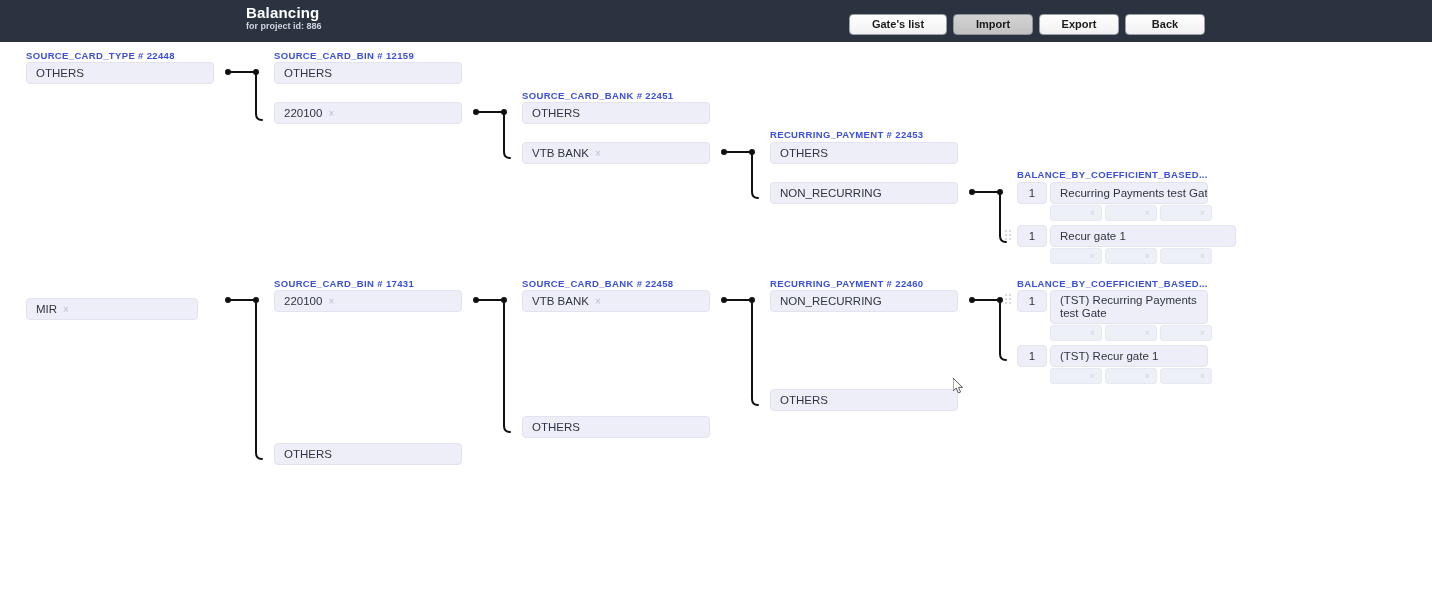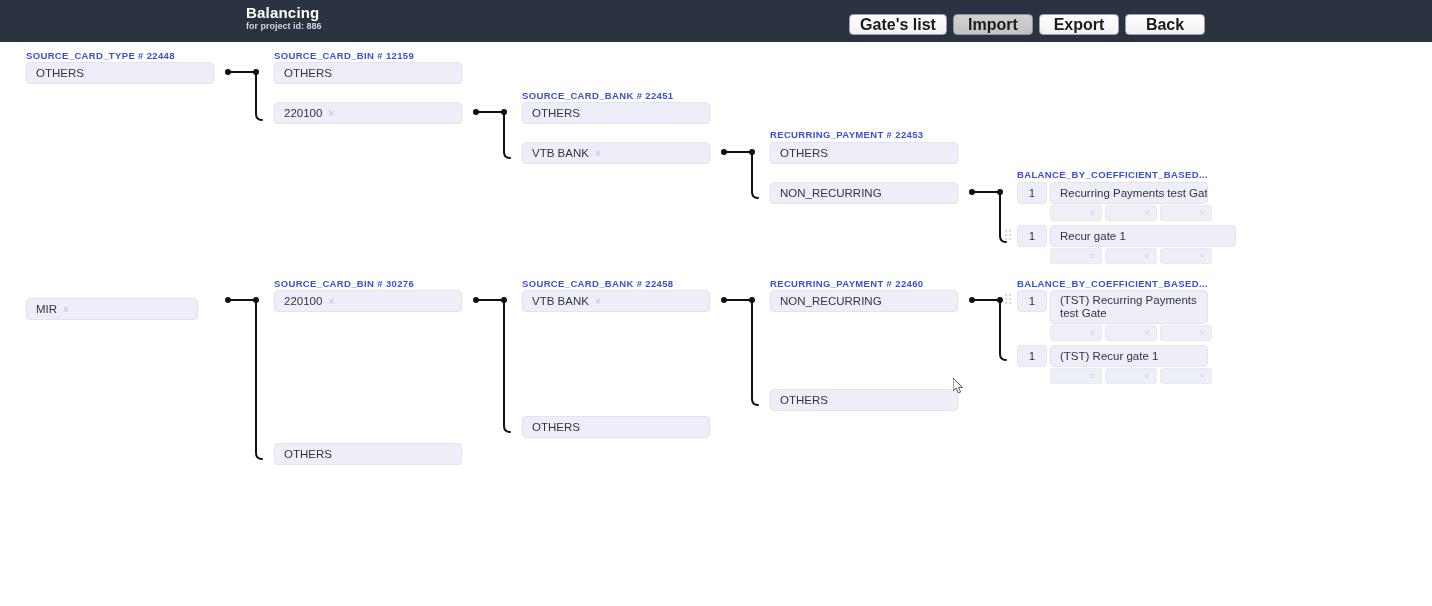--- a/index.html
+++ b/index.html
@@ -34,21 +34,21 @@
   .topbar-buttons {
     position: absolute; right: 227px; top: 14px;
     display: flex; gap: 6px;
   }
   .tbtn {
     width: 80px; height: 21px;
     border: 1px solid #9aa0ab;
     border-radius: 4px;
     background: linear-gradient(#ffffff, #f1f1f1);
     color: #1b1b1b;
-    font-size: 16px; font-weight: bold;
+    font-size: 11px; font-weight: bold;
     font-family: "Liberation Sans", sans-serif;
     line-height: 19px; text-align: center;
     cursor: pointer; padding: 0;
   }
   .tbtn.wide { width: 98px; }
   .tbtn.active {
     background: linear-gradient(#d2d2d2, #c2c2c2);
     border-color: #8d929b;
   }
 
@@ -254,21 +254,21 @@
     <div class="subfield">
       <span class="x">×</span>
       </div>
   </div>
 
   <div class="field" style="left:26px; top:256px; width:172px;">
     <span>MIR</span>
     <span class="x">×</span>
   </div>
 
-  <div class="col-label" style="left:274px; top:236px;">SOURCE_CARD_BIN # 30276</div>
+  <div class="col-label" style="left:274px; top:236px;">SOURCE_CARD_BIN # 17431</div>
   <div class="field" style="left:274px; top:248px; width:188px;">
     <span>220100</span>
     <span class="x">×</span>
   </div>
   <div class="field" style="left:274px; top:401px; width:188px;">
     <span>OTHERS</span>
   </div>
 
   <div class="col-label" style="left:522px; top:236px;">SOURCE_CARD_BANK # 22458</div>
   <div class="field" style="left:522px; top:248px; width:188px;">

